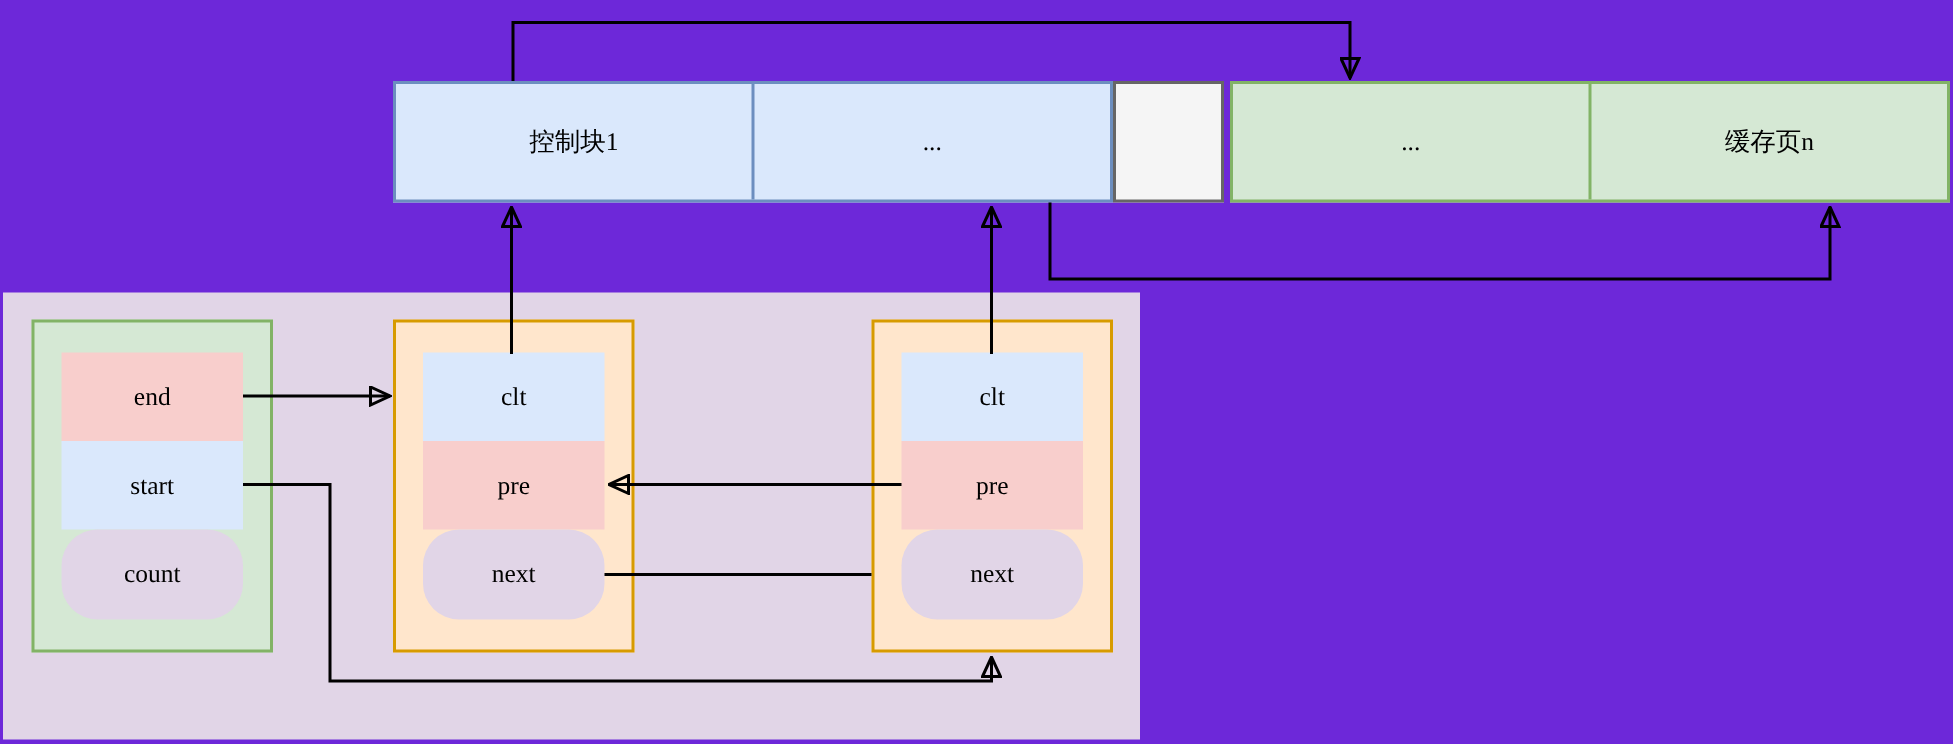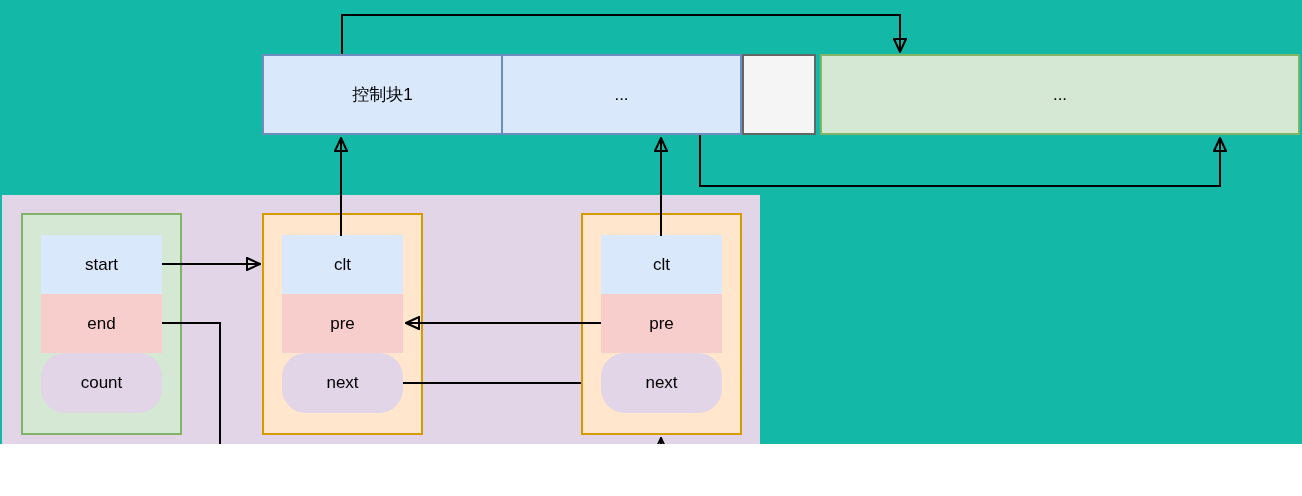--- a/index.html
+++ b/index.html
@@ -1,20 +1,20 @@
 <!DOCTYPE html>
 <html><head>
 <meta charset="utf-8">
 <style>
   html,body{margin:0;padding:0;background:#ffffff;}
   .canvas{
     position:relative;
-    width:1302px;height:444px;
-    background:#14b8a6;
-    font-family:Liberation Sans, sans-serif;
+    width:1302px;height:496px;
+    background:#6d28d9;
+    font-family:Liberation Serif, serif;
     color:#000;
     overflow:hidden;
   }
   
   .mem-row{
     position:absolute;top:54px;height:81px;
     display:flex;box-sizing:border-box;
   }
   .blue-row{
     left:262px;width:480px;
@@ -75,26 +75,27 @@
 
   <div class="mem-row blue-row">
     <div class="mem-cell">控制块1</div>
     <div class="mem-cell">...</div>
   </div>
 
   <div class="gray-box"></div>
 
   <div class="mem-row green-row">
     <div class="mem-cell">...</div>
+    <div class="mem-cell">缓存页n</div>
   </div>
 
   <div class="struct green">
     <div class="fields">
+      <div class="field f-pink">end</div>
       <div class="field f-blue">start</div>
-      <div class="field f-pink">end</div>
       <div class="field f-purple last">count</div>
     </div>
   </div>
 
   <div class="struct orange1">
     <div class="fields">
       <div class="field f-blue">clt</div>
       <div class="field f-pink">pre</div>
       <div class="field f-purple last">next</div>
     </div>

